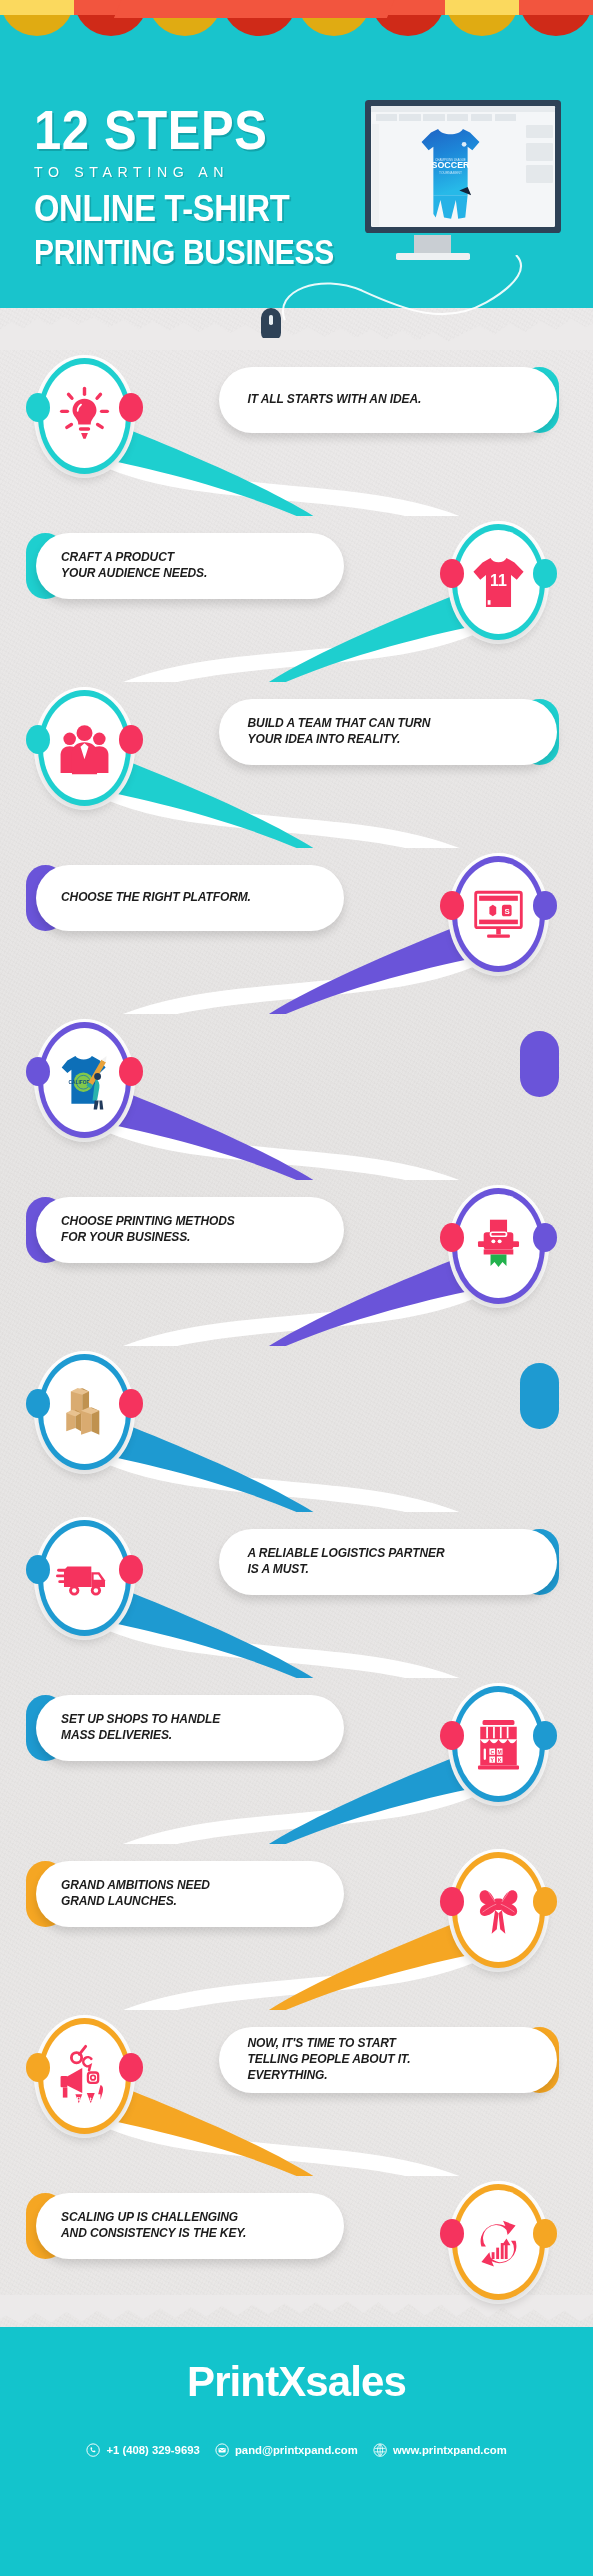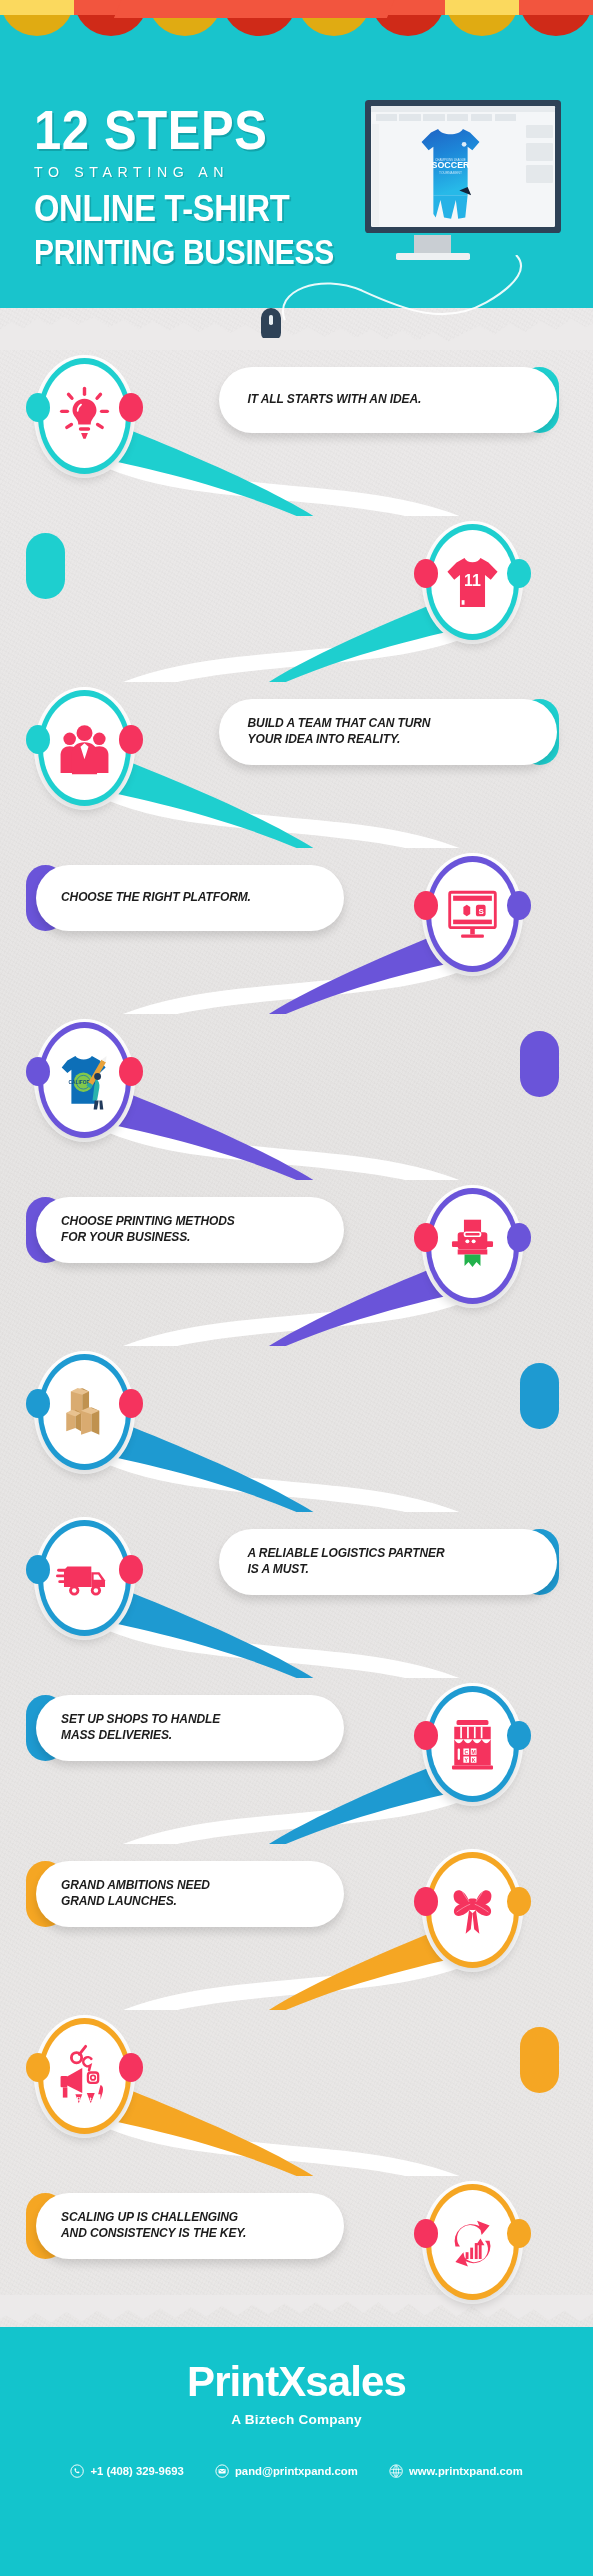--- a/index.html
+++ b/index.html
@@ -129,21 +129,21 @@
   .bubble-cap{
     position:absolute; top:16.6px; height:66px; width:39px; border-radius:34px; z-index:3;
   }
   .step.right .bubble-cap{ left:26px; }
   .step.left  .bubble-cap{ left:520px; }
 
   .medal{
     position:absolute; top:0; width:119px; height:136px; z-index:6;
   }
   .step.left  .medal{ left:25px; }
-  .step.right .medal{ left:413px; }
+  .step.right .medal{ left:439px; }
 
   .ring{
     position:absolute; left:13px; top:8.3px; width:93px; height:116px;
     border-radius:50%;
     background:#fff;
     box-shadow:0 6px 9.5px rgba(0,0,0,.14);
     display:flex; align-items:center; justify-content:center;
   }
   .ring::before{
     content:""; position:absolute; left:-3.6px; top:-3.6px; right:-3.6px; bottom:-3.6px;
@@ -169,21 +169,21 @@
     position:absolute; left:0; bottom:0; width:593px; height:249px;
     background:#13c4cc; text-align:center;
   }
   .logo{
     margin-top:31px; font-size:42px; font-weight:bold; color:#fff;
     letter-spacing:-0.9px; font-family:"Liberation Sans", sans-serif;
   }
   .logo .x{ position:relative; }
   .tagline{ margin-top:6px; font-size:13.6px; color:#fff; font-weight:bold; letter-spacing:0.2px;}
   .contacts{
-    margin-top:37px; display:flex; justify-content:center; gap:31px; align-items:center;
+    margin-top:37px; display:flex; justify-content:center; gap:15px; align-items:center;
     color:#fff; font-size:11.3px; font-weight:bold;
   }
   .contacts .ci{ display:flex; align-items:center; gap:6px;}
   .cicon{ width:14.2px; height:14.2px; display:block;}
 </style>
 </head>
 <body>
 
 <div class="page">
 
@@ -313,20 +313,23 @@
       </div>
     </div>
   </div>
       <div class="step right">
     <svg class="connector" viewBox="0 0 1000 280" preserveAspectRatio="none">
       <path d="M840 165 C 665.5 275, 316.5 205, 142 329" fill="none" stroke="#ffffff" stroke-width="26" stroke-linecap="round" opacity="1"></path>
       <path d="M840 105 C 630.6 185, 456.09999999999997 265, 407.24 315
                C 560.8 235, 742.28 197, 840 177 Z" fill="#1ecfcf"></path>
     </svg>
     <div class="bubble-cap" style="background:#1ecfcf"></div>
+    <div class="bubble">
+      <div class="txt">CRAFT A PRODUCT<br>YOUR AUDIENCE NEEDS.</div>
+    </div>
     <div class="medal">
       <div class="dot-l" style="background: rgb(245, 51, 94);"></div>
       <div class="dot-r" style="background: rgb(30, 207, 207);"></div>
       <div class="ring" style="background:#1ecfcf">
         <div class="ring-inner">
           <span>
                 <svg class="icon-svg" viewBox="0 0 100 110">
     <path d="M36 12 L22 20 L6 36 L18 50 L28 42 L28 98 L72 98 L72 42 L82 50 L94 36 L78 20 L64 12 C60 22 40 22 36 12 Z" fill="#f5335e"></path>
     <text x="50" y="62" font-size="28" font-weight="bold" fill="#fff" text-anchor="middle" font-family="sans-serif">11</text>
     <rect x="31" y="86" width="5" height="8" fill="#fff"></rect>
@@ -606,20 +609,23 @@
       </div>
     </div>
   </div>
       <div class="step left">
     <svg class="connector" viewBox="0 0 1000 280" preserveAspectRatio="none">
       <path d="M142 165 C 316.5 275, 665.5 205, 840 329" fill="none" stroke="#ffffff" stroke-width="26" stroke-linecap="round" opacity="1"></path>
       <path d="M142 105 C 351.4 185, 525.9000000000001 265, 574.76 315
                C 421.2 235, 239.72000000000003 197, 142 177 Z" fill="#f5a623"></path>
     </svg>
     <div class="bubble-cap" style="background:#f5a623"></div>
+    <div class="bubble">
+      <div class="txt">NOW, IT'S TIME TO START<br>TELLING PEOPLE ABOUT IT.<br>EVERYTHING.</div>
+    </div>
     <div class="medal">
       <div class="dot-l" style="background:#f5a623"></div>
       <div class="dot-r" style="background:#f5335e"></div>
       <div class="ring" style="background:#f5a623">
         <div class="ring-inner">
           <span>
                 <svg class="icon-svg" viewBox="0 0 100 110">
     <path d="M18 56 L46 40 L46 84 L18 70z" fill="#f5335e"></path>
     <rect x="8" y="54" width="12" height="20" rx="2" fill="#f5335e"></rect>
     <rect x="12" y="74" width="8" height="18" fill="#f5335e"></rect>
@@ -663,21 +669,20 @@
   </svg>
               </span>
         </div>
       </div>
     </div>
   </div>
     </div>
 
   <div class="footer">
     <div class="logo"><span>Print</span><span class="x">X</span><span>sales</span></div>
-    <div class="tagline">A Biztech Company</div>
     <div class="contacts">
       <div class="ci">
         <svg class="cicon" viewBox="0 0 24 24">
           <circle cx="12" cy="12" r="10.5" fill="none" stroke="#fff" stroke-width="1.6"></circle>
           <path d="M8.2 7.4c.6-.6 1.3-.3 1.6.3l.7 1.4c.2.5.1.9-.3 1.2l-.6.5c.5 1.2 1.5 2.2 2.7 2.7l.5-.6c.3-.4.7-.5 1.2-.3l1.4.7c.6.3.9 1 .3 1.6-1.5 1.6-4 .9-6-1.1s-2.7-4.5-1.5-6.4z" fill="#fff"></path>
         </svg>
         <span>+1 (408) 329-9693</span>
       </div>
       <div class="ci">
         <svg class="cicon" viewBox="0 0 24 24">

